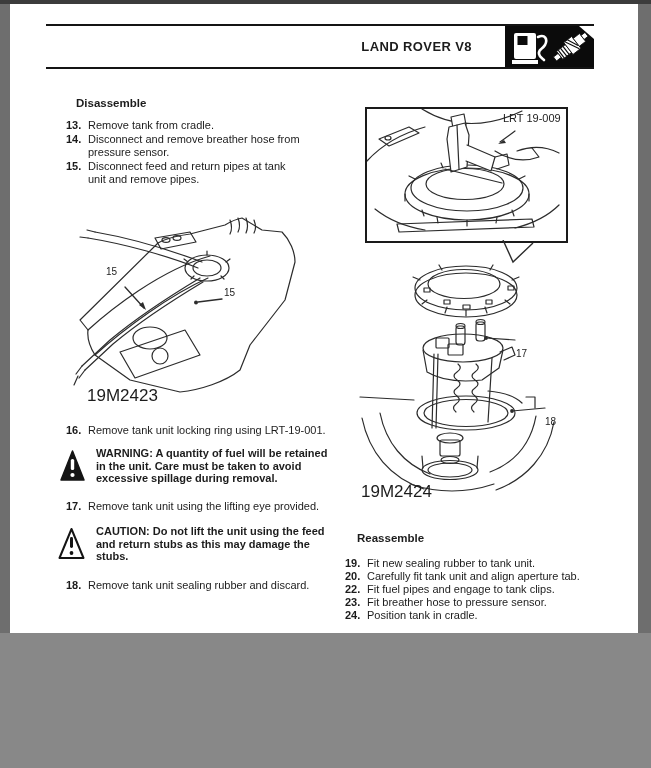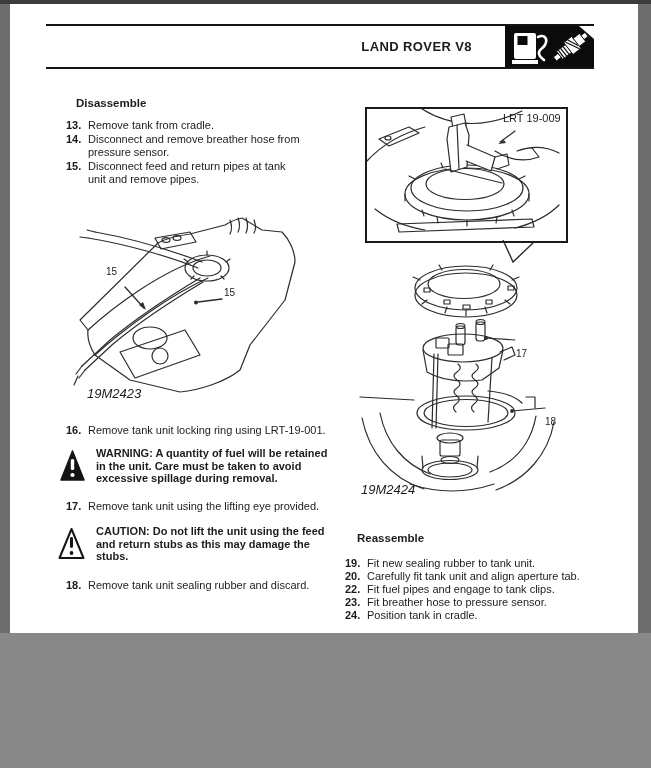--- a/index.html
+++ b/index.html
@@ -18,21 +18,21 @@
   .hdr-title{position:absolute;right:122px;top:13px;font-size:13px;font-weight:bold;letter-spacing:.4px;}
   .icon-box{position:absolute;right:0;top:0;width:89px;height:41px;background:#0b0b0b;}
 
   
   .h-sec{position:absolute;font-size:11.5px;font-weight:bold;padding-left:16px;}
   .steps{position:absolute;font-size:11px;line-height:13.6px;}
   .step{position:relative;padding-left:22px;}
   .step .num{position:absolute;left:0;top:0;font-weight:bold;}
   .advisory{position:absolute;font-size:11px;font-weight:bold;line-height:12.6px;}
   .torque{font-weight:bold;font-style:italic;}
-  .fig-label{position:absolute;font-size:13px;font-style:italic;}
+  .fig-label{position:absolute;font-size:17px;}
   .callout{position:absolute;font-size:10px;}
   .tool-label{position:absolute;font-size:11px;}
   svg{display:block;}
   .fig-frame{position:absolute;left:365px;top:107px;width:199px;height:132px;border:2px solid #1a1a1a;}
 </style>
 </head>
 <body>
 
 <div class="screen">
   <div class="chrome-top"></div>

